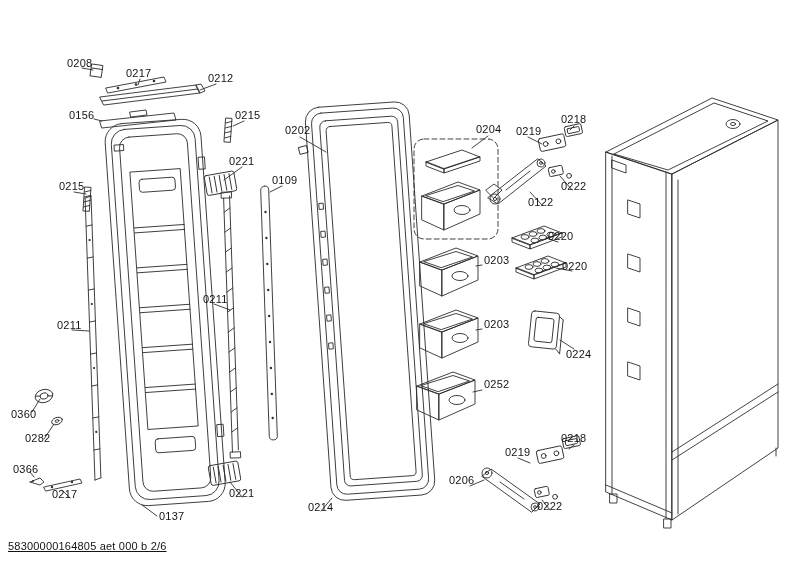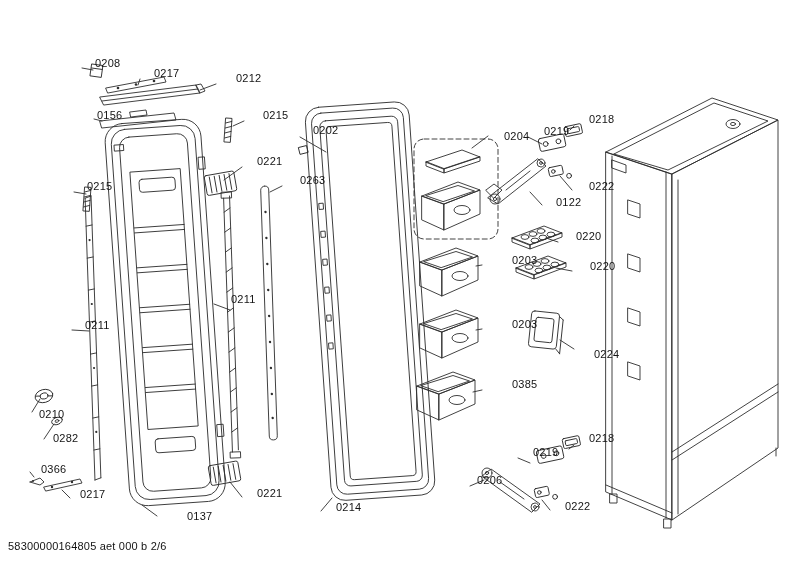--- a/index.html
+++ b/index.html
@@ -9,25 +9,25 @@
     font-family:"Liberation Sans", sans-serif;
   }
   #diagram{
     position:absolute;left:0;top:0;
     stroke:#2e2e2e;fill:none;stroke-width:0.9;
     stroke-linejoin:round;stroke-linecap:round;
   }
   .dot{fill:#2e2e2e;stroke:none;}
   .lbl{
     position:absolute;font-size:11px;color:#141414;
-    white-space:nowrap;letter-spacing:0.2px;margin-left:28px;
+    white-space:nowrap;letter-spacing:0.2px;
   }
   #footer-code{
     position:absolute;left:8px;top:540px;
-    font-size:11px;color:#141414;letter-spacing:0.2px;
+    font-size:11px;color:#141414;letter-spacing:0.2px;text-decoration:underline;
   }
 </style>
 </head>
 <body>
 
 <svg id="diagram" width="800" height="566" viewBox="0 0 800 566">
 
   <defs>
     <g id="bin-shape">
       <polygon points="0,16 36,2 58,10 22,24"></polygon>
@@ -324,37 +324,37 @@
     <line x1="321" y1="511" x2="332" y2="498"></line>
   </g>
 </svg>
 
 <div class="lbl" style="left:67px;top:57px">0208</div>
 <div class="lbl" style="left:126px;top:67px">0217</div>
 <div class="lbl" style="left:208px;top:72px">0212</div>
 <div class="lbl" style="left:69px;top:109px">0156</div>
 <div class="lbl" style="left:235px;top:109px">0215</div>
 <div class="lbl" style="left:285px;top:124px">0202</div>
-<div class="lbl" style="left:476px;top:130px">0204</div>
+<div class="lbl" style="left:476px;top:123px">0204</div>
 <div class="lbl" style="left:516px;top:125px">0219</div>
 <div class="lbl" style="left:561px;top:113px">0218</div>
 <div class="lbl" style="left:229px;top:155px">0221</div>
 <div class="lbl" style="left:561px;top:180px">0222</div>
 <div class="lbl" style="left:528px;top:196px">0122</div>
 <div class="lbl" style="left:59px;top:180px">0215</div>
-<div class="lbl" style="left:272px;top:174px">0263</div>
+<div class="lbl" style="left:272px;top:174px">0109</div>
 <div class="lbl" style="left:548px;top:230px">0220</div>
 <div class="lbl" style="left:484px;top:254px">0203</div>
 <div class="lbl" style="left:562px;top:260px">0220</div>
 <div class="lbl" style="left:203px;top:293px">0211</div>
 <div class="lbl" style="left:57px;top:319px">0211</div>
 <div class="lbl" style="left:484px;top:318px">0203</div>
 <div class="lbl" style="left:566px;top:348px">0224</div>
-<div class="lbl" style="left:484px;top:378px">0385</div>
-<div class="lbl" style="left:11px;top:408px">0210</div>
+<div class="lbl" style="left:484px;top:378px">0252</div>
+<div class="lbl" style="left:11px;top:408px">0360</div>
 <div class="lbl" style="left:25px;top:432px">0282</div>
 <div class="lbl" style="left:561px;top:432px">0218</div>
 <div class="lbl" style="left:505px;top:446px">0219</div>
 <div class="lbl" style="left:13px;top:463px">0366</div>
 <div class="lbl" style="left:449px;top:474px">0206</div>
 <div class="lbl" style="left:229px;top:487px">0221</div>
 <div class="lbl" style="left:537px;top:500px">0222</div>
 <div class="lbl" style="left:52px;top:488px">0217</div>
 <div class="lbl" style="left:159px;top:510px">0137</div>
 <div class="lbl" style="left:308px;top:501px">0214</div>

